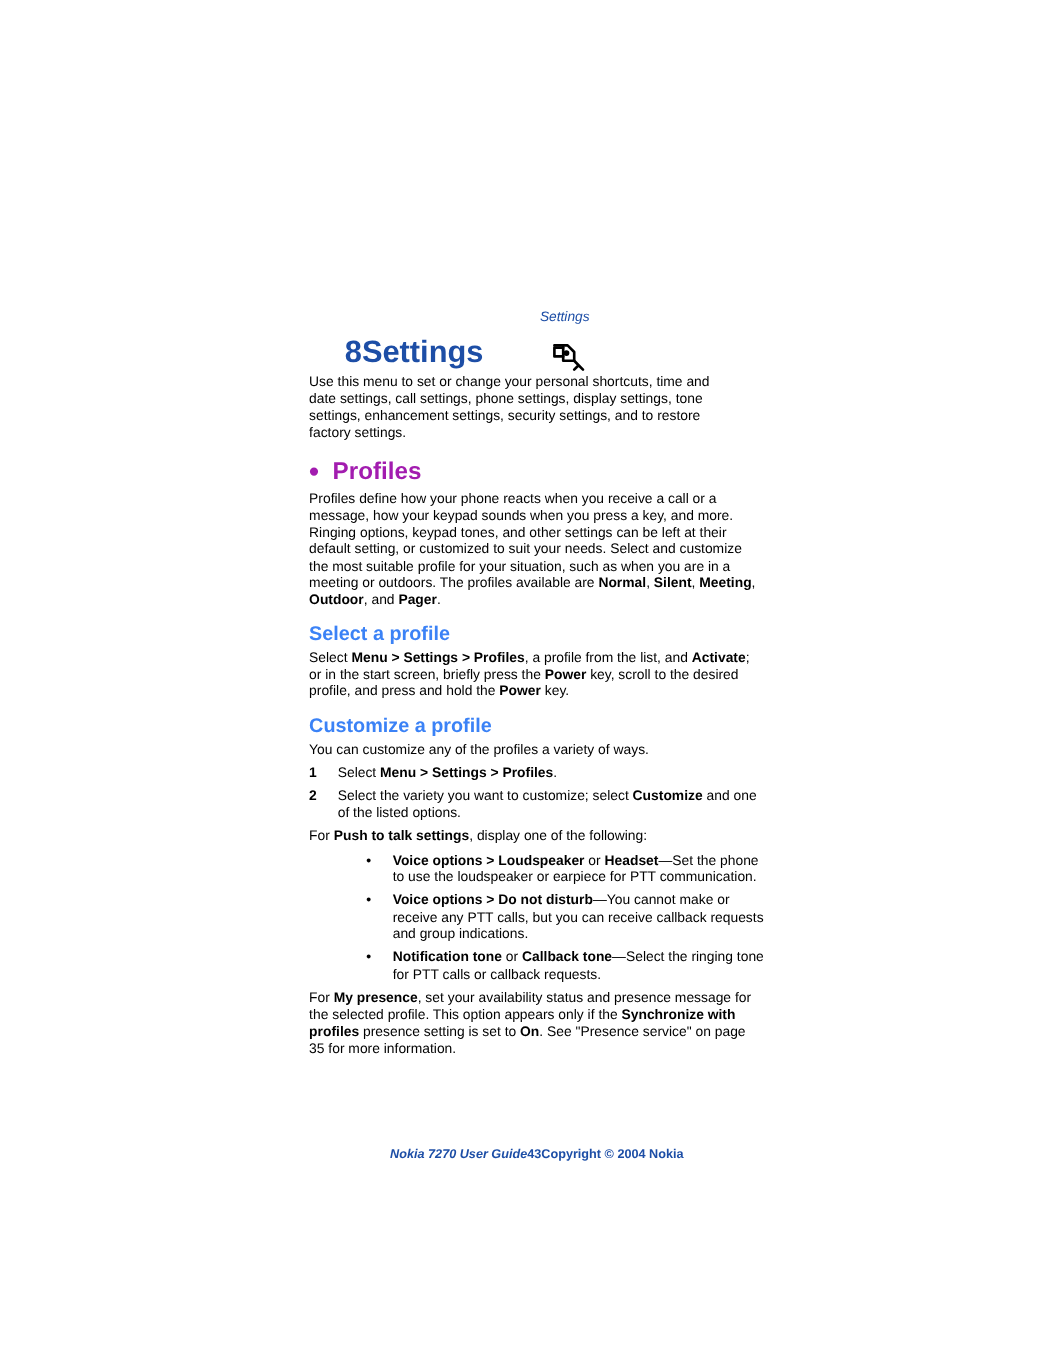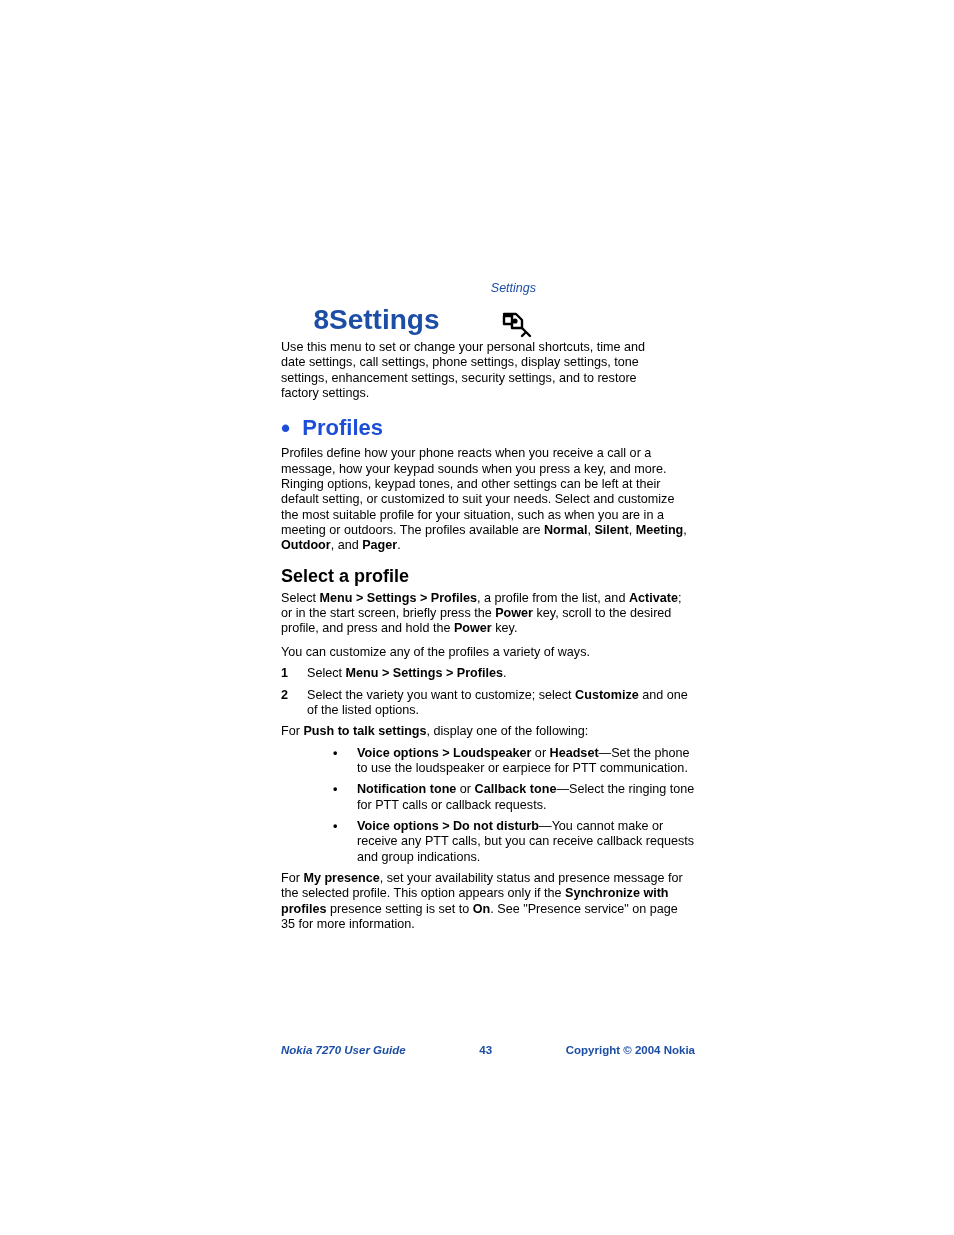--- a/index.html
+++ b/index.html
@@ -47,29 +47,29 @@
     left: 281px;
     width: 414px;
     font-size: 12.6px;
     line-height: 1.22;
   }
   .content p { margin: 0 0 8px 0; }
   .content p.tight { margin-bottom: 6px; }
   .h-section {
     font-family: "Trebuchet MS", Verdana, sans-serif;
     font-weight: bold;
-    color: #1d4ed8;
+    color: #a21caf;
     font-size: 22px;
     margin: 14px 0 4px 0;
   }
   .h-section .bullet { font-size: 26px; line-height: 0; position: relative; top: 2px; }
   .h-sub {
     font-family: "Trebuchet MS", Verdana, sans-serif;
     font-weight: bold;
-    color: #000000;
+    color: #3b82f6;
     font-size: 18px;
     margin: 12px 0 3px 0;
   }
   .b { font-weight: bold; }
   ol.numlist {
     list-style: none;
     padding: 0;
     margin: 0 0 6px 0;
   }
   ol.numlist > li {
@@ -96,21 +96,21 @@
     content: "•";
     font-weight: bold;
     min-width: 10px;
   }
   .footer {
     position: absolute;
     top: 1044px;
     left: 281px;
     width: 414px;
     display: flex;
-    justify-content: space-between;
+    justify-content: center;
     font-family: "Trebuchet MS", Verdana, sans-serif;
     font-weight: bold;
     color: #1d4ea6;
     font-size: 11.5px;
   }
   .footer .left { font-style: italic; }
   .footer .mid { font-style: normal; }
 </style>
 </head>
 <body>
@@ -142,20 +142,21 @@
     </div>
     <p>
       <span>Profiles define how your phone reacts when you receive a call or a message, how your keypad sounds when you press a key, and more. Ringing options, keypad tones, and other settings can be left at their default setting, or customized to suit your needs. Select and customize the most suitable profile for your situation, such as when you are in a meeting or outdoors. The profiles available are </span><span class="b">Normal</span><span>, </span><span class="b">Silent</span><span>, </span><span class="b">Meeting</span><span>, </span><span class="b">Outdoor</span><span>, and </span><span class="b">Pager</span><span>.</span>
     </p>
 
     <div class="h-sub">Select a profile</div>
     <p>
       <span>Select </span><span class="b">Menu &gt; Settings &gt; Profiles</span><span>, a profile from the list, and </span><span class="b">Activate</span><span>; or in the start screen, briefly press the </span><span class="b">Power</span><span> key, scroll to the desired profile, and press and hold the </span><span class="b">Power</span><span> key.</span>
     </p>
 
+    <div class="h-sub">Customize a profile</div>
     <p class="tight">You can customize any of the profiles a variety of ways.</p>
 
     <ol class="numlist">
       <li>
         <span class="ln">1</span>
         <span><span>Select </span><span class="b">Menu &gt; Settings &gt; Profiles</span><span>.</span></span>
       </li>
       <li>
         <span class="ln">2</span>
         <span><span>Select the variety you want to customize; select </span><span class="b">Customize</span><span> and one of the listed options.</span></span>
@@ -164,24 +165,24 @@
 
     <p class="indent1 tight">
       <span>For </span><span class="b">Push to talk settings</span><span>, display one of the following:</span>
     </p>
 
     <ul class="bullets">
       <li>
         <span><span class="b">Voice options &gt; Loudspeaker</span><span> or </span><span class="b">Headset</span><span>—Set the phone to use the loudspeaker or earpiece for PTT communication.</span></span>
       </li>
       <li>
-        <span><span class="b">Notification tone</span><span> or </span><span class="b">Callback tone</span><span>—Select the ringing tone for PTT calls or callback requests.</span></span>
+        <span><span class="b">Voice options &gt; Do not disturb</span><span>—You cannot make or receive any PTT calls, but you can receive callback requests and group indications.</span></span>
       </li>
       <li>
-        <span><span class="b">Voice options &gt; Do not disturb</span><span>—You cannot make or receive any PTT calls, but you can receive callback requests and group indications.</span></span>
+        <span><span class="b">Notification tone</span><span> or </span><span class="b">Callback tone</span><span>—Select the ringing tone for PTT calls or callback requests.</span></span>
       </li>
     </ul>
 
 
     <p class="indent1">
       <span>For </span><span class="b">My presence</span><span>, set your availability status and presence message for the selected profile. This option appears only if the </span><span class="b">Synchronize with profiles</span><span> presence setting is set to </span><span class="b">On</span><span>. See "Presence service" on page 35 for more information.</span>
     </p>
   </div>
 
   <div class="footer">

